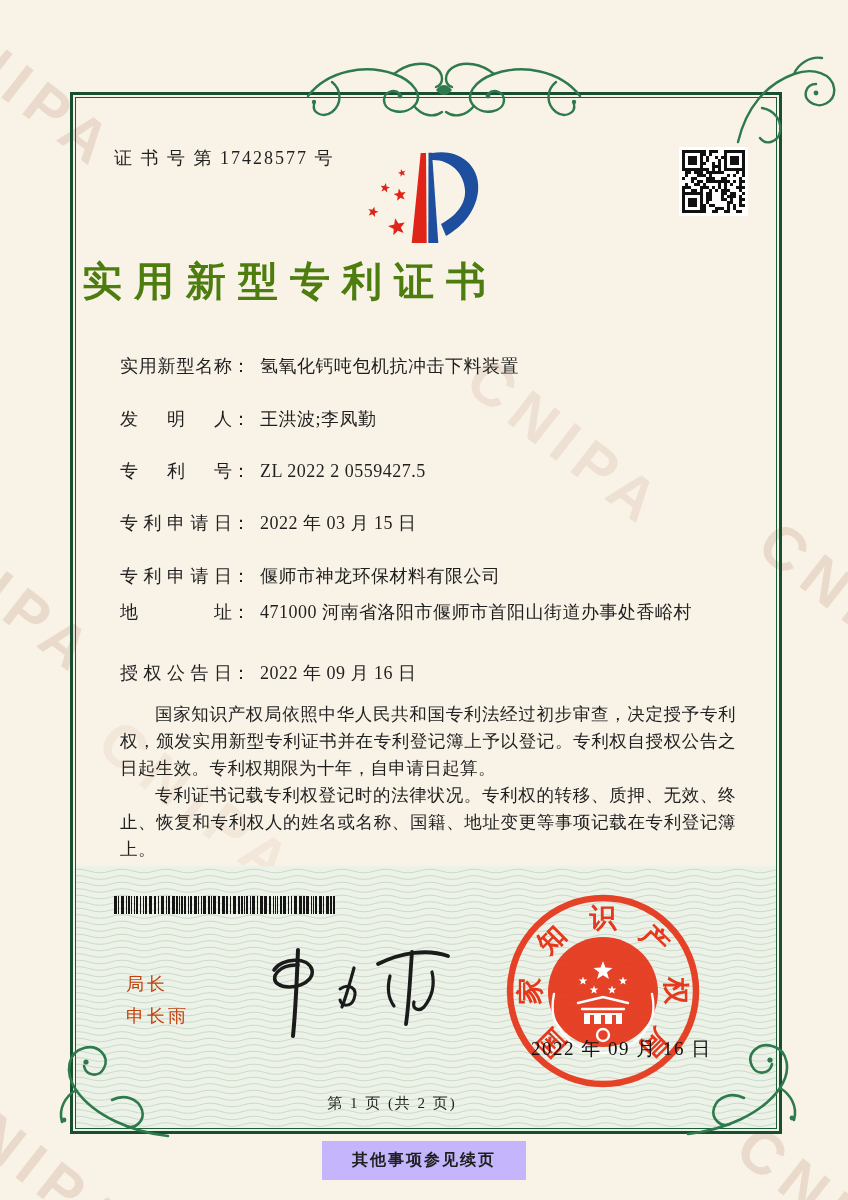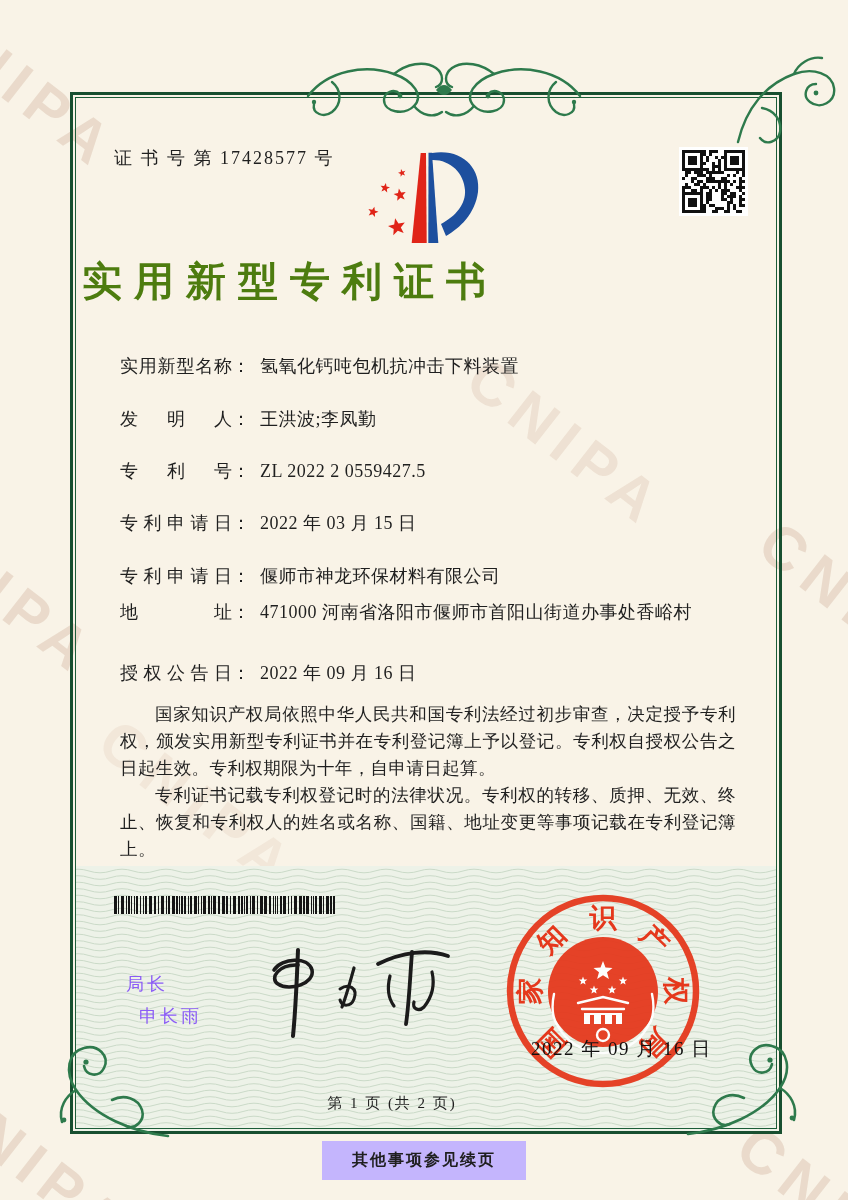--- a/index.html
+++ b/index.html
@@ -51,21 +51,21 @@
   .glabel{display:inline-block;}
   .para{
     position:absolute;left:120px;width:616px;z-index:4;
     font-size:17.5px;line-height:27px;text-align:justify;text-indent:2em;
     letter-spacing:.4px;
   }
   #barcode{position:absolute;left:114px;top:896px;z-index:4;line-height:0;}
   .sig-label{
     position:absolute;left:126px;z-index:4;
     font-family:"Liberation Sans","DejaVu Sans",sans-serif;
-    font-size:18px;letter-spacing:3px;color:#8b5cf6;
+    font-size:18px;letter-spacing:3px;color:#c2410c;
   }
   #signature{position:absolute;left:252px;top:934px;z-index:4;}
   #seal{position:absolute;left:488px;top:876px;z-index:5;}
   #sealtext{position:absolute;left:603px;top:991px;width:0;height:0;z-index:5;}
   #sealtext span{
     position:absolute;left:0;top:0;
     font-size:27px;font-weight:bold;color:#e5381c;
     font-family:"Liberation Serif","DejaVu Serif",serif;
   }
   .sealdate{
@@ -525,21 +525,21 @@
     <rect x="199" y="0" width="1" height="18" fill="#141414"></rect>
     <rect x="201" y="0" width="2" height="18" fill="#141414"></rect>
     <rect x="205" y="0" width="3" height="18" fill="#141414"></rect>
     <rect x="209" y="0" width="1" height="18" fill="#141414"></rect>
     <rect x="212" y="0" width="3" height="18" fill="#141414"></rect>
     <rect x="216" y="0" width="2" height="18" fill="#141414"></rect>
     <rect x="219" y="0" width="2" height="18" fill="#141414"></rect>
   </svg>
 
 <div class="sig-label" style="top:972px;">局长</div>
-<div class="sig-label" style="top:1004px;margin-left:13px;">申长雨</div>
+<div class="sig-label" style="top:1004px;">申长雨</div>
 <svg id="signature" width="205" height="110" viewBox="0 0 205 110">
   <g fill="none" stroke="#1b1b1b" stroke-linecap="round" stroke-linejoin="round">
     <path stroke-width="4" d="M46,16 C45,40 44,72 41,102"></path>
     <path stroke-width="3.6" d="M22,36 C30,24 56,22 60,36 C63,49 38,58 26,50 C17,44 27,30 46,31"></path>
     <path stroke-width="3.2" d="M102,34 C98,48 95,60 90,73"></path>
     <path stroke-width="3" d="M88,55 C97,49 106,54 102,65 C99,73 90,73 88,66"></path>
     <path stroke-width="3.8" d="M126,30 C150,18 176,15 196,22"></path>
     <path stroke-width="3.8" d="M160,18 C158,44 157,70 154,90"></path>
     <path stroke-width="3.2" d="M138,42 C135,54 136,64 142,72"></path>
     <path stroke-width="3.2" d="M180,38 C183,51 180,63 172,73 C167,78 160,75 162,68"></path>

